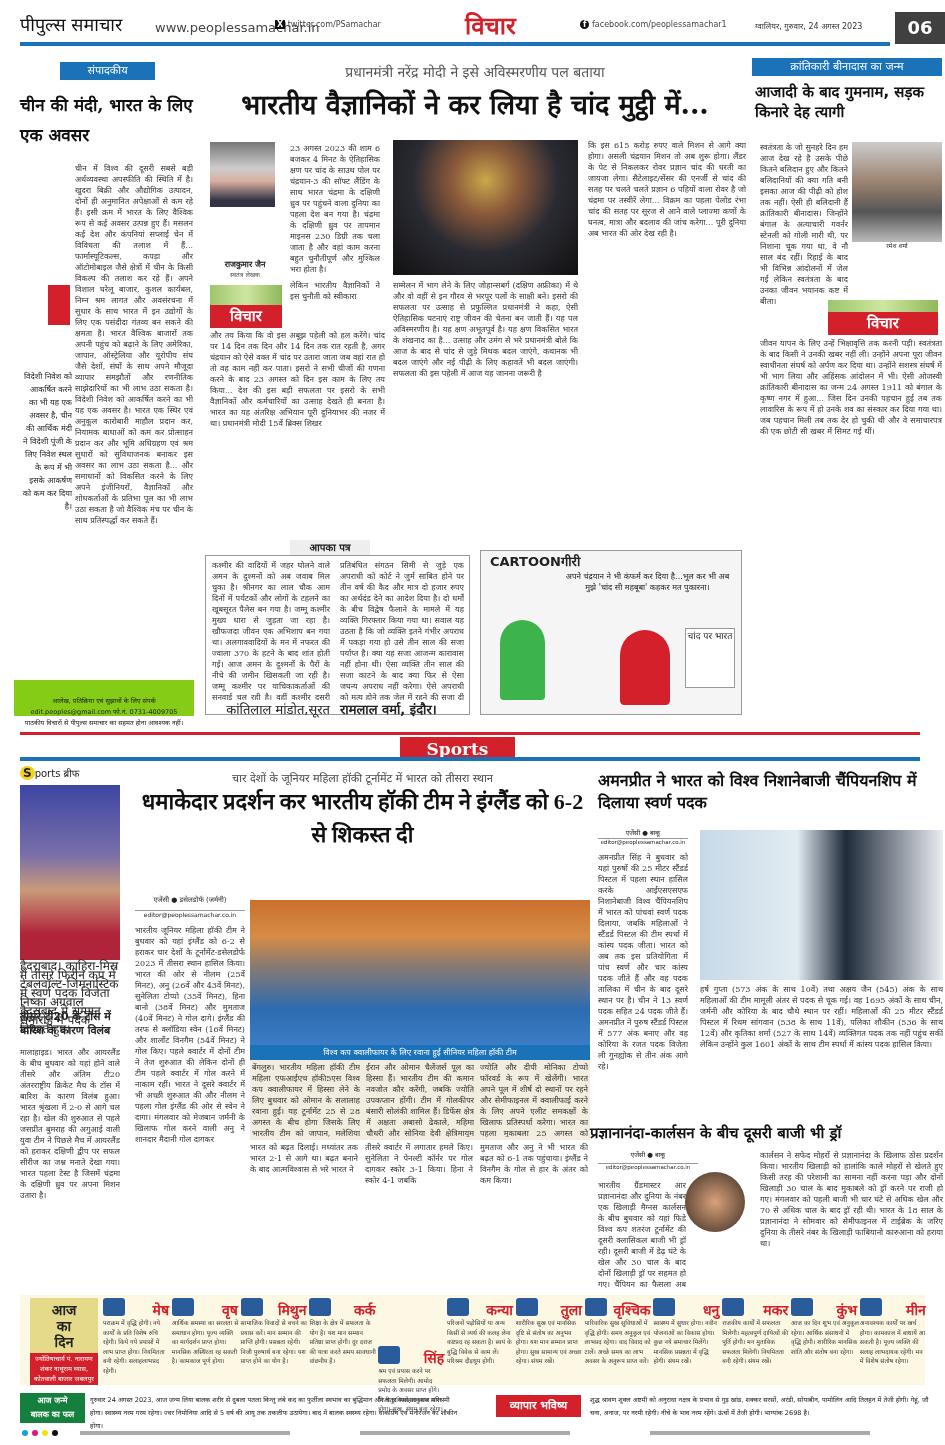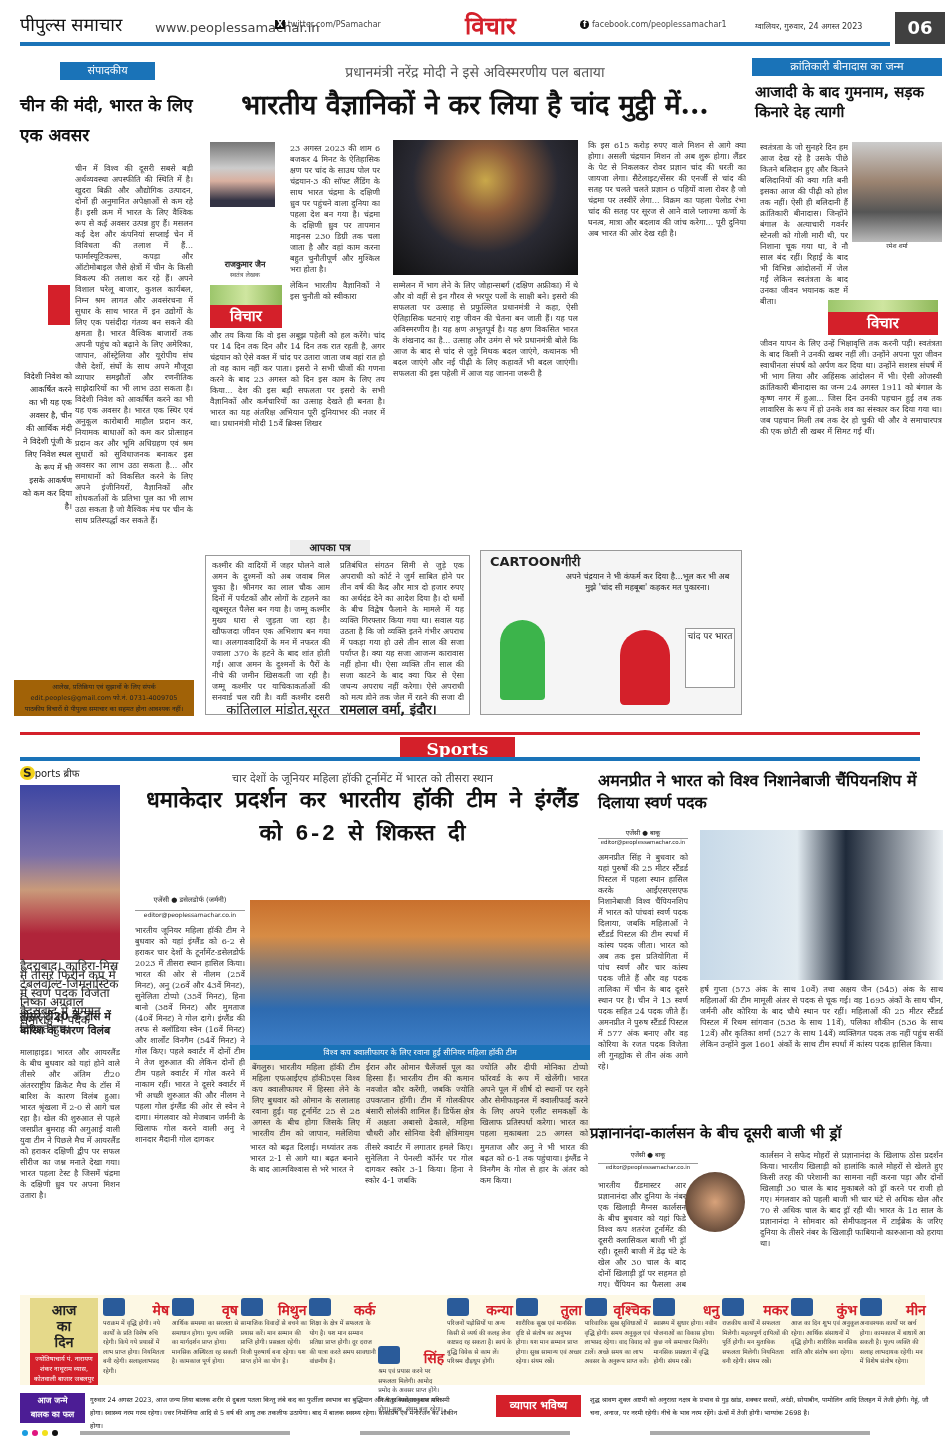--- a/index.html
+++ b/index.html
@@ -15,21 +15,21 @@
 #facebook{left:580px;top:20px;font-size:8px;color:#444}
 #dateline{left:755px;top:20px;font-size:8px;color:#333}
 #page-no{left:895px;top:12px;width:50px;height:32px;background:#404040;color:#fff;font-size:18px;font-weight:bold;text-align:center;line-height:32px}
 #header-rule{left:20px;top:42px;width:870px;height:4px;background:#1a73b8}
 
 #ed-badge{left:60px;top:62px;width:95px;height:18px;background:#1a73b8;color:#fff;font-size:11px;text-align:center;line-height:18px}
 #ed-title{left:20px;top:90px;width:180px;font-size:17px;line-height:30px;font-weight:bold;color:#111;font-family:"DejaVu Serif",serif}
 #ed-body{left:75px;top:163px;width:118px;height:420px}
 #ed-pull{left:20px;top:370px;width:52px;font-size:8px;line-height:13px;text-align:right;color:#222}
 #ed-red{left:48px;top:285px;width:22px;height:40px;background:#d4202a}
-#ed-contact{left:14px;top:680px;width:180px;height:36px;background:#a16207;font-size:6.5px;line-height:11px;text-align:center;padding-top:2px}
+#ed-contact{left:14px;top:680px;width:180px;height:36px;background:#84cc16;font-size:6.5px;line-height:11px;text-align:center;padding-top:16px}
 
 #lead-kicker{left:205px;top:62px;width:540px;text-align:center;font-size:14px;color:#555}
 #lead-head{left:205px;top:85px;width:540px;text-align:center;font-size:27px;font-weight:bold;color:#111;font-family:"DejaVu Serif",serif}
 #author-photo{left:210px;top:142px;width:65px;height:65px;background:linear-gradient(#777,#ccc 40%,#d9b0a0 60%,#334 90%)}
 #author-name{left:205px;top:258px;width:80px;text-align:center;font-size:8px;font-weight:bold}
 #author-role{left:205px;top:270px;width:80px;text-align:center;font-size:6.5px;color:#555}
 #lead-col1{left:290px;top:143px;width:90px;height:130px}
 #lander{left:393px;top:140px;width:185px;height:135px;background:radial-gradient(circle at 50% 30%,#c9a84a 0,#8b5a3a 25%,#2a2a33 55%,#111 100%)}
 #vichar-box1{left:210px;top:285px;width:72px;height:45px}
 .vichar-img{height:20px;background:linear-gradient(90deg,#9cc66b,#cfe6a0,#8fb85a)}
@@ -64,21 +64,21 @@
 #sports-rule-red{left:20px;top:732px;width:900px;height:3px;background:#d4202a}
 #sports-badge{left:400px;top:737px;width:115px;height:24px;background:#d4202a;color:#fff;font-size:17px;font-weight:bold;text-align:center;line-height:24px;font-family:"DejaVu Serif",serif}
 #sports-rule-blue{left:20px;top:757px;width:900px;height:4px;background:#1a73b8}
 #brief-label{left:20px;top:766px;font-size:10px}
 #brief-label b{background:#f2d21b;border-radius:50%;padding:0 3px;font-size:12px}
 #brief-photo{left:20px;top:785px;width:100px;height:175px;background:linear-gradient(#3d46a3,#7a6fa8 40%,#c99a7a 60%,#b0243a 85%)}
 #brief-caption{left:20px;top:962px;width:100px;font-size:12px;line-height:9px}
 #brief-title{left:20px;top:1010px;width:115px;font-size:11px;line-height:14px;font-weight:bold}
 #brief-body{left:20px;top:1047px;width:100px;height:245px}
 #hockey-kicker{left:135px;top:770px;width:455px;text-align:center;font-size:11px;color:#444}
-#hockey-head{left:135px;top:785px;width:455px;text-align:center;font-size:22px;line-height:33px;font-weight:bold;color:#111;font-family:Liberation Mono, monospace}
+#hockey-head{left:135px;top:785px;width:455px;text-align:center;font-size:22px;line-height:33px;font-weight:bold;color:#111;font-family:Liberation Serif, serif}
 #hockey-byline{left:135px;top:895px;width:110px;text-align:center;font-size:7px}
 #hockey-email{left:135px;top:910px;width:110px;text-align:center;font-size:6px;border-top:1px solid #999}
 #hockey-body1{left:135px;top:925px;width:110px;height:360px}
 #hockey-photo{left:250px;top:900px;width:340px;height:145px;background:linear-gradient(#c9702d,#d78c45 25%,#8a7a70 45%,#2e6bb0 75%,#3b7dc6)}
 #hockey-caption-bar{left:250px;top:1045px;width:340px;height:15px;background:#1a73b8;color:#fff;font-size:8px;text-align:center;line-height:15px}
 #hockey-sidebar{left:250px;top:1060px;width:340px;height:80px;background:#f3ede0}
 .hs{top:1062px;width:108px;height:75px}
 #hockey-body2{left:250px;top:1142px;width:108px;height:150px}
 #hockey-body3{left:365px;top:1142px;width:108px;height:150px}
 #hockey-body4{left:480px;top:1142px;width:108px;height:150px}
@@ -95,21 +95,21 @@
 #chess-body1{left:598px;top:1180px;width:88px;height:110px}
 #chess-body2{left:760px;top:1150px;width:183px;height:140px}
 
 #horo-strip{left:20px;top:1295px;width:905px;height:90px;background:#fdf8e4}
 #aaj-box{left:30px;top:1298px;width:68px;height:55px;background:#e5d98a;text-align:center;font-size:14px;line-height:16px;font-weight:bold;padding-top:4px}
 #aaj-astro{left:30px;top:1353px;width:68px;height:32px;background:#d4202a;color:#fff;font-size:6.5px;line-height:10px;text-align:center;padding-top:1px}
 .sign{top:1298px;width:68px;height:88px}
 .sign-icon{width:22px;height:18px;background:#2a5b9a;border-radius:3px;display:inline-block}
 .sign-name{position:absolute;right:2px;top:2px;font-size:14px;font-weight:bold;color:#d4202a}
 .sign-text{position:absolute;left:0;top:20px;width:68px;font-size:6.2px;line-height:9.5px;color:#333}
-#baby-label{left:20px;top:1393px;width:65px;height:30px;background:#4c1d95;color:#fff;font-size:8px;font-weight:bold;text-align:center;line-height:14px;padding-top:1px}
+#baby-label{left:20px;top:1393px;width:65px;height:30px;background:#15803d;color:#fff;font-size:8px;font-weight:bold;text-align:center;line-height:14px;padding-top:1px}
 #baby-text{left:90px;top:1394px;width:370px;height:28px;font-size:6.5px;line-height:13px}
 #biz-label{left:496px;top:1395px;width:85px;height:22px;background:#d4202a;color:#fff;font-size:11px;font-weight:bold;text-align:center;line-height:22px}
 #biz-text{left:590px;top:1394px;width:350px;height:28px;font-size:6.5px;line-height:13px}
 .reg{top:1430px;height:6px;border-radius:50%;width:6px}
 </style>
 </head>
 <body>
 
 <div class="abs" id="masthead"></div>
 <div class="abs" id="logo">पीपुल्स समाचार</div>

